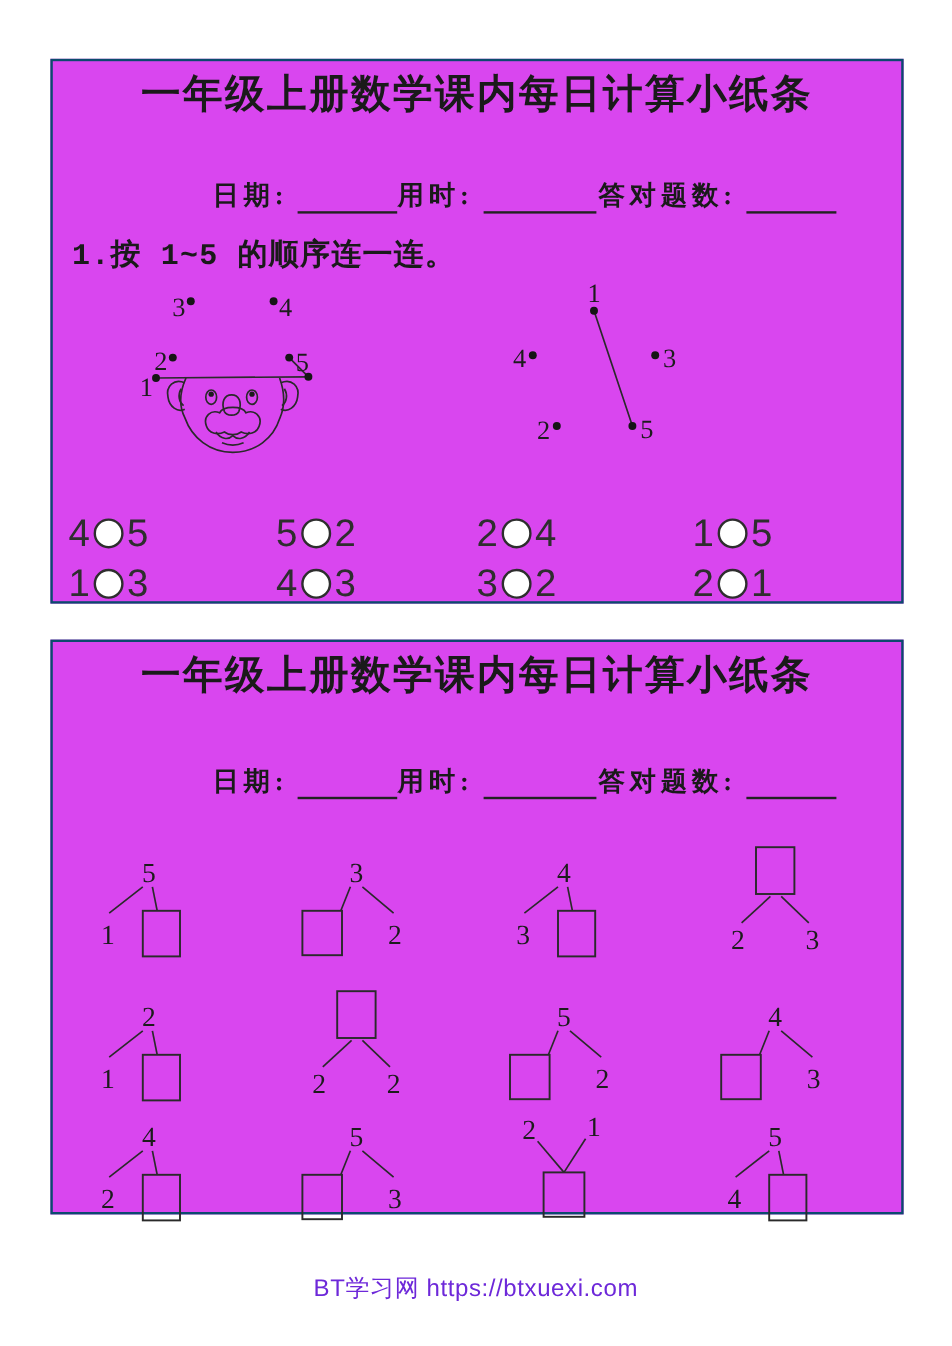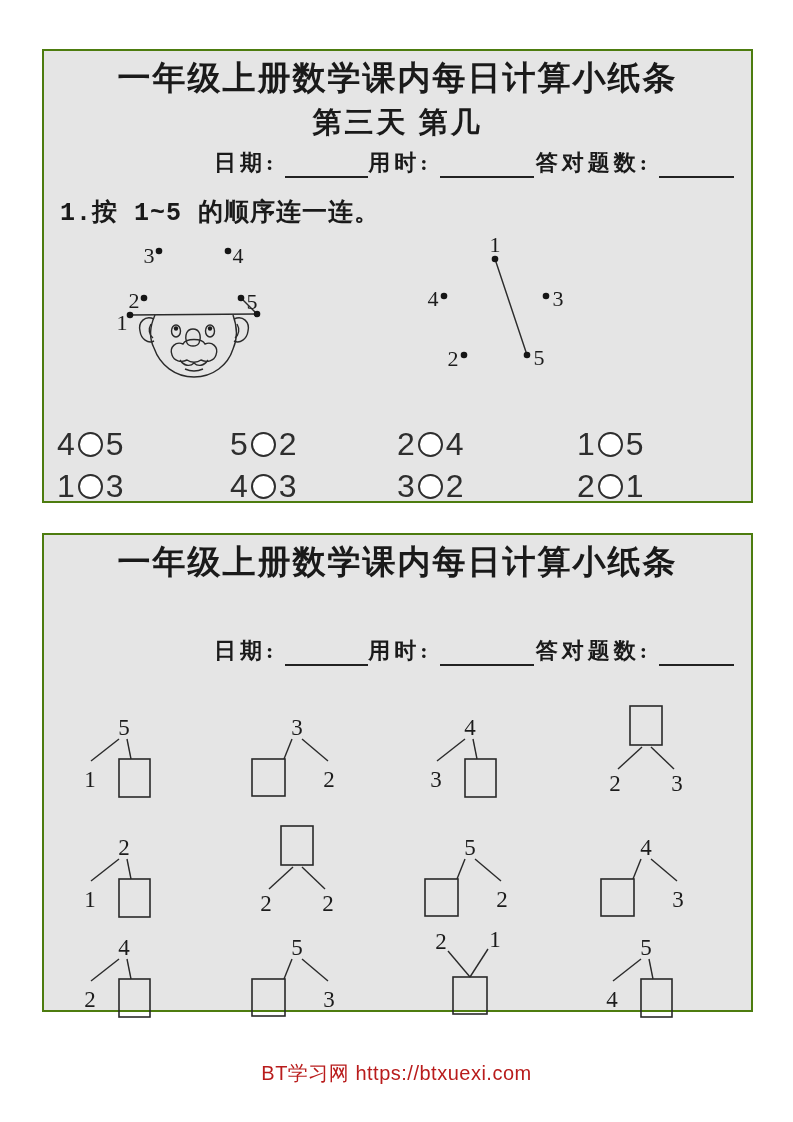--- a/index.html
+++ b/index.html
@@ -1,36 +1,36 @@
 <!DOCTYPE html>
 <html><head>
 <meta charset="utf-8">
 <style>
   html,body { margin:0; padding:0; }
   body {
     width:793px; height:1122px; background:#ffffff; position:relative;
     font-family:"Liberation Serif", serif; color:#1a1a1a; overflow:hidden;
   }
   .sheet {
-    position:absolute; left:42px; width:707px; background:#e5e5e5;
-    border:2px solid #4d7c0f;
+    position:absolute; left:42px; width:707px; background:#d946ef;
+    border:2px solid #0c4a6e;
   }
   #sheet1 { top:49px; height:450px; }
   #sheet2 { top:533px; height:475px; }
   .sheet-title {
     position:absolute; top:5px; left:0; right:0; text-align:center;
     font-size:33px; font-weight:700; letter-spacing:2px; white-space:nowrap;
   }
   .sheet-subtitle {
     position:absolute; top:52px; left:0; right:0; text-align:center;
     font-size:29px; font-weight:700; letter-spacing:3px;
   }
   .meta-row {
     position:absolute; left:133px; top:97px; display:flex; align-items:flex-end;
-    font-size:22px; font-weight:700; letter-spacing:4px; white-space:nowrap;margin-left:37px;
+    font-size:22px; font-weight:700; letter-spacing:4px; white-space:nowrap;
   }
   #sheet2 .meta-row { top:101px; }
   .blank { border-bottom:2px solid #222; height:26px; display:inline-block; margin-left:8px; }
   .blank.b1 { width:83px; }
   .blank.b2 { width:94px; margin-right:2px; }
   .blank.b3 { width:75px; }
   .q-text {
     position:absolute; left:16px; font-size:25px; font-weight:700;
     letter-spacing:1px; white-space:nowrap;font-family:Liberation Mono, monospace;
   }
@@ -45,32 +45,31 @@
     font-family:"Liberation Sans", sans-serif; font-weight:300;
     font-size:32px; color:#2e2e2e; line-height:1;
   }
   .cmp .circ {
     width:21px; height:21px; border:2px solid #2e2e2e; border-radius:50%;
     margin:0 3px; display:inline-block; background:#fff;
   }
   .bond { position:absolute; width:110px; height:100px; }
   .footer {
     position:absolute; top:1060px; left:0; right:0; text-align:center;
-    font-family:"Liberation Sans", sans-serif; font-size:20px; color:#b91c1c;
+    font-family:"Liberation Sans", sans-serif; font-size:20px; color:#6d28d9;
     letter-spacing:0.5px;
   }
   svg text { font-family:"Liberation Serif", serif; fill:#1c1c1c; }
   .face-line { stroke:#2a2a2a; stroke-width:1.4; fill:none; }
 </style>
 </head>
 <body>
 
 <div class="sheet" id="sheet1">
   <div class="sheet-title">一年级上册数学课内每日计算小纸条</div>
-  <div class="sheet-subtitle">第三天 第几</div>
 
   <div class="meta-row">
     <span>日期:</span>
       <span class="blank b1"></span>
       <span>用时:</span>
       <span class="blank b2"></span>
       <span>答对题数:</span>
       <span class="blank b3"></span>
   </div>
 

